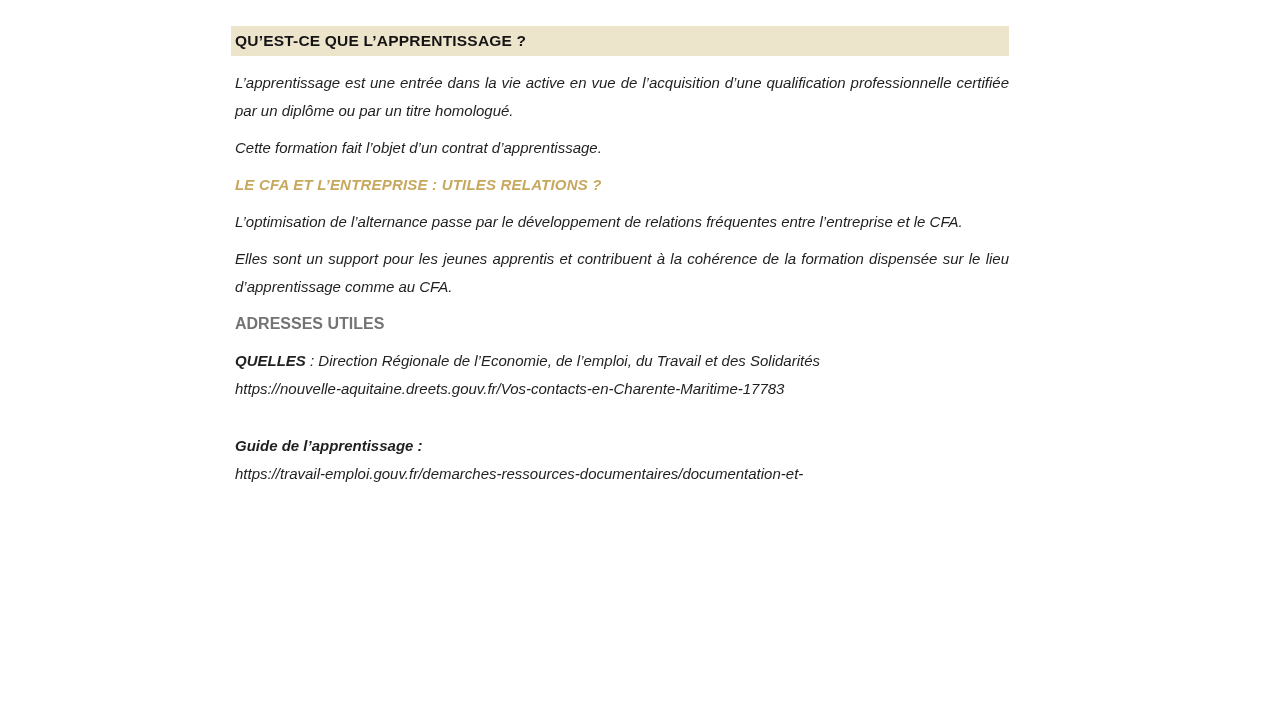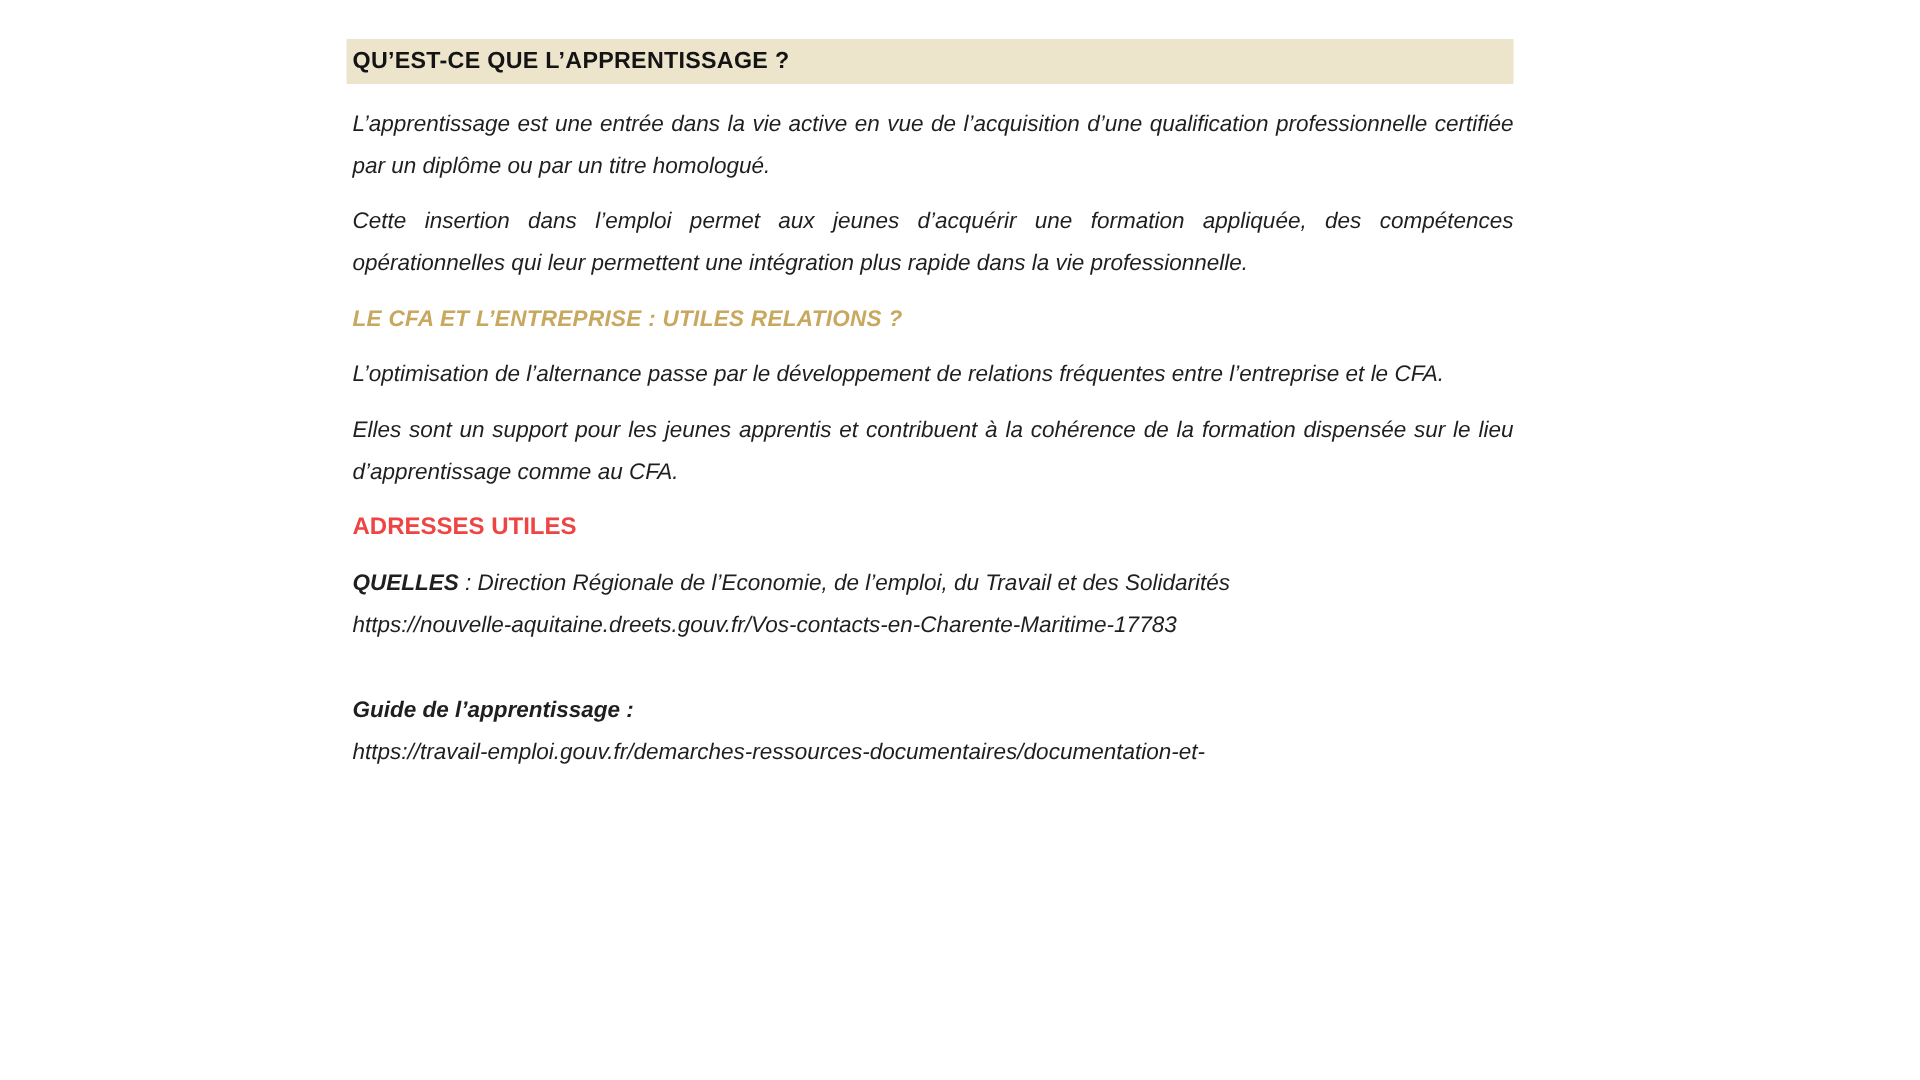--- a/index.html
+++ b/index.html
@@ -62,21 +62,21 @@
     font-weight: bold;
     font-style: italic;
     color: #c8a85e;
     letter-spacing: 0.2px;
   }
   .bold-heading {
     margin: 9px 0 0 0;
     font-size: 16px;
     line-height: 28px;
     font-weight: bold;
-    color: #ef4444;
+    color: #737373;
   }
   p.plain {
     text-align: left;
   }
   .guide-block {
     margin-top: 29px;
   }
   b {
     font-weight: bold;
   }
@@ -86,22 +86,22 @@
 
 <div class="page">
   <div class="content">
 
     <div class="title-band" style="background-color: rgb(237, 228, 204);">
       <h1>QU’EST-CE QUE L’APPRENTISSAGE ?</h1>
     </div>
 
     <p class="first">L’apprentissage est une entrée dans la vie active en vue de l’acquisition d’une qualification professionnelle certifiée par un diplôme ou par un titre homologué.</p>
 
+    <p>Cette formation fait l’objet d’un contrat d’apprentissage.</p>
 
-    <p>Cette insertion dans l’emploi permet aux jeunes d’acquérir une formation appliquée, des compétences opérationnelles qui leur permettent une intégration plus rapide dans la vie professionnelle.</p>
 
     <h2 class="gold-heading" style="color: rgb(200, 168, 94);">LE CFA ET L’ENTREPRISE : UTILES RELATIONS ?</h2>
 
     <p>L’optimisation de l’alternance passe par le développement de relations fréquentes entre l’entreprise et le CFA.</p>
 
     <p>Elles sont un support pour les jeunes apprentis et contribuent à la cohérence de la formation dispensée sur le lieu d’apprentissage comme au CFA.</p>
 
     <h3 class="bold-heading">ADRESSES UTILES</h3>
 
     <p class="plain"><b>QUELLES</b><span> : Direction Régionale de l’Economie, de l’emploi, du Travail et des Solidarités</span><br><span>https://nouvelle-aquitaine.dreets.gouv.fr/Vos-contacts-en-Charente-Maritime-17783</span></p>

